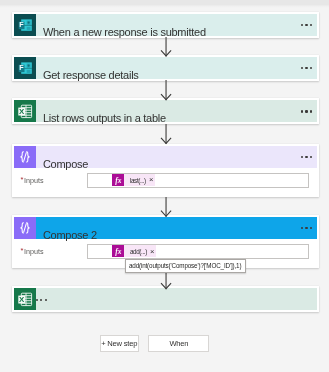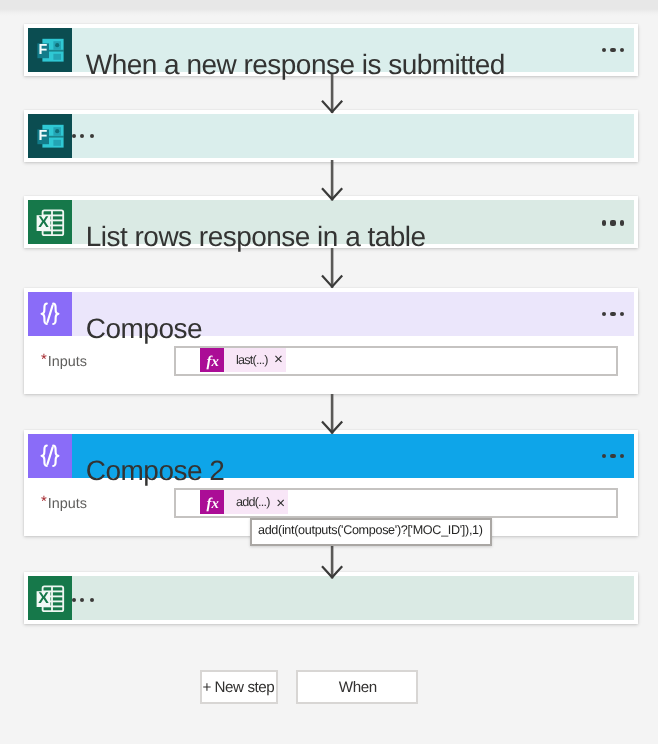--- a/index.html
+++ b/index.html
@@ -13,31 +13,31 @@
   }
   #topband { position:absolute; left:0; top:0; width:329px; height:8px;
              background:linear-gradient(to bottom, #e7e7e7 0px, #e7e7e7 4.6px, #f0f0f0 6.3px, #f4f4f4 8px); }
 
   .card { position:absolute; z-index:2; left:11.5px; width:307.2px; border:2.6px solid #ffffff; background:#fff;
           box-shadow: 0 0.9px 1.7px rgba(0,0,0,0.17), 0 0 1px rgba(0,0,0,0.10); }
   .hdr { display:flex; align-items:stretch; height:22px; }
   .ico { width:22px; height:22px; flex:0 0 22px; display:block; }
   .ico svg { display:block; }
   .ttl { flex:1 1 auto; display:flex; align-items:center; padding-left:7.4px; padding-top:14px;
-         font-size:14px; color:#333332; letter-spacing:-0.26px; }
+         font-size:11px; color:#333332; letter-spacing:-0.26px; }
   .dots { flex:0 0 auto; display:flex; align-items:center; padding-right:4.5px; gap:2.6px; }
   .dots i { width:2.1px; height:2.1px; border-radius:50%; background:#3b3a39; display:block; margin-top:0.6px; }
 
   .body { background:#fff; }
   .fieldrow { display:flex; align-items:flex-start; height:27.6px; padding-left:10.4px; padding-right:7.4px; padding-top:5.2px; }
   .flabel { width:63.4px; flex:0 0 63.4px; font-size:7.2px; color:#5f5e5c; position:relative; line-height:15px; }
   .flabel .req { color:#a4262c; font-size:7.4px; position:absolute; left:-3.4px; top:-0.7px; }
   .finput { flex:1 1 auto; height:15px; border:1px solid #c5c3c1; background:#fff;
             display:flex; align-items:center; }
-  .token { display:flex; align-items:center; height:12px; background:#f8e6f7; margin-left:12px; }
+  .token { display:flex; align-items:center; height:12px; background:#f8e6f7; margin-left:24px; }
   .fx { width:12.1px; height:12px; background:#ab0d96; color:#fff; font-size:7.4px;
         font-style:italic; font-family:"Liberation Serif", serif; font-weight:700;
         display:flex; align-items:center; justify-content:center; }
   .tlabel { font-size:6.3px; color:#2f2f2f; padding:0 3.2px 0 5.6px; letter-spacing:-0.38px; }
   .tx { font-size:7.6px; color:#2f2f2f; padding-right:1.6px; line-height:1; }
 
   .arrow { position:absolute; width:14px; left:158.6px; z-index:5; }
   .arrow svg { display:block; overflow:visible; shape-rendering:geometricPrecision; }
 
   .tooltip { position:absolute; z-index:8; background:#fff; border:1px solid #aaa7a4; color:#262625;
@@ -92,20 +92,21 @@
         <rect width="22" height="22" fill="#0b4d51"></rect>
         <rect x="7.2" y="5.4" width="10.6" height="11.4" fill="#2fc8d4"></rect>
         <rect x="7.2" y="10.9" width="10.6" height="0.9" fill="#0b4d51" opacity="0.55"></rect>
         <rect x="12.7" y="6.6" width="3.8" height="4.3" fill="#23a4b4"></rect>
         <circle cx="14.6" cy="8.6" r="1.05" fill="#0e6f79"></circle>
         <rect x="12.7" y="12.9" width="3.8" height="3.0" fill="#23a4b4"></rect>
         <rect x="4.7" y="7.7" width="5.8" height="7.4" fill="#137c8a"></rect>
         <text x="7.4" y="13.2" font-family="Liberation Sans" font-size="7.2" font-weight="bold" fill="#f2fbfc" text-anchor="middle">F</text>
       </svg>
     </span>
+    <span class="ttl">Get response details</span>
     <span class="dots">
         <i></i>
         <i></i>
         <i></i>
       </span>
   </div>
 </div>
 
 <div class="arrow" style="top:80.2px;height:20.2px;">
   <svg width="14" height="20.2" viewBox="0 0 14 20.2">
@@ -124,21 +125,21 @@
           <line x1="7.3" y1="7.7" x2="17.6" y2="7.7"></line>
           <line x1="7.3" y1="10.2" x2="17.6" y2="10.2"></line>
           <line x1="7.3" y1="12.7" x2="17.6" y2="12.7"></line>
           <line x1="7.3" y1="15.2" x2="17.6" y2="15.2"></line>
           <line x1="12.0" y1="5.2" x2="12.0" y2="17.6"></line>
         </g>
         <rect x="4.3" y="7.6" width="6.9" height="7.9" fill="#f4f9f6"></rect>
         <text x="7.75" y="13.6" font-family="Liberation Sans" font-size="7.9" font-weight="bold" fill="#16784a" text-anchor="middle">X</text>
       </svg>
     </span>
-    <span class="ttl">List rows response in a table</span>
+    <span class="ttl">List rows outputs in a table</span>
     <span class="dots">
         <i></i>
         <i></i>
         <i></i>
       </span>
   </div>
 </div>
 
 <div class="arrow" style="top:124.0px;height:19.9px;">
   <svg width="14" height="19.9" viewBox="0 0 14 19.9">

